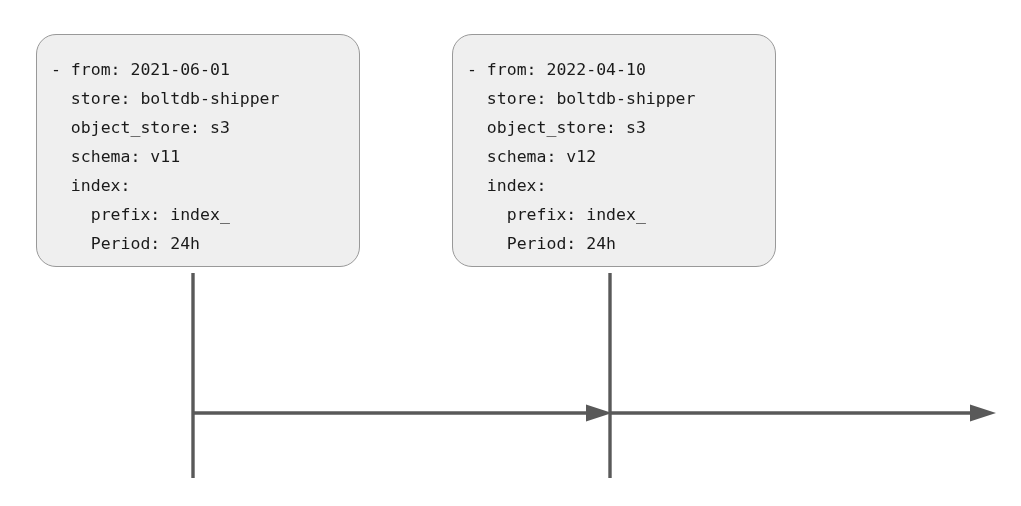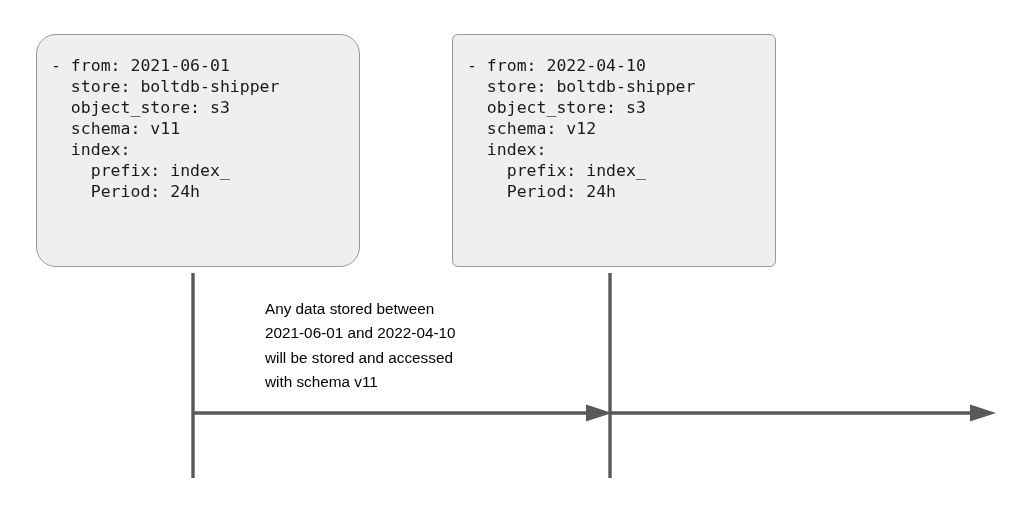--- a/index.html
+++ b/index.html
@@ -23,30 +23,30 @@
   .config-box {
     position: absolute;
     width: 324px;
     height: 233px;
     box-sizing: border-box;
     background: #efefef;
     border: 1.4px solid #999999;
     border-radius: 20px;
   }
   #box-schema-v11 { left: 36px; top: 34px; }
-  #box-schema-v12 { left: 452px; top: 34px; border-radius: 6px; }
+  #box-schema-v12 { left: 452px; top: 34px; }
 
   .config-code {
     position: absolute;
     left: 14px;
     top: 20px;
     margin: 0;
     font-family: "DejaVu Sans Mono", "Liberation Mono", monospace;
     font-size: 16.5px;
-    line-height: 21px;
+    line-height: 29px;
     color: #1a1a1a;
     white-space: pre;
     letter-spacing: 0px;
   }
 
   
   #timeline-svg {
     position: absolute;
     left: 0;
     top: 0;
@@ -98,19 +98,15 @@
 
     <line x1="610" y1="273" x2="610" y2="478" stroke="#595959" stroke-width="3.4" stroke-linecap="butt"></line>
 
     <line x1="193" y1="413" x2="587" y2="413" stroke="#595959" stroke-width="3.4" stroke-linecap="butt"></line>
     <polygon points="586,404.5 612,413 586,421.5" fill="#595959"></polygon>
 
     <line x1="610" y1="413" x2="971" y2="413" stroke="#595959" stroke-width="3.4" stroke-linecap="butt"></line>
     <polygon points="970,404.5 996,413 970,421.5" fill="#595959"></polygon>
   </svg>
 
-  <p class="annotation" id="annotation-v11">Any data stored between
-2021-06-01 and 2022-04-10
-will be stored and accessed
-with schema v11</p>
 
 
 </div>
 
 </body></html>

